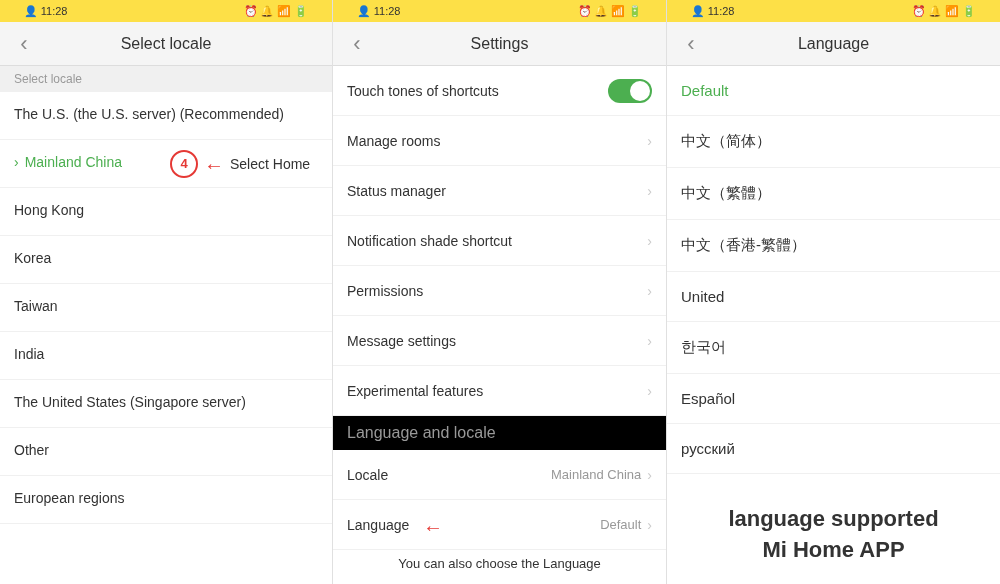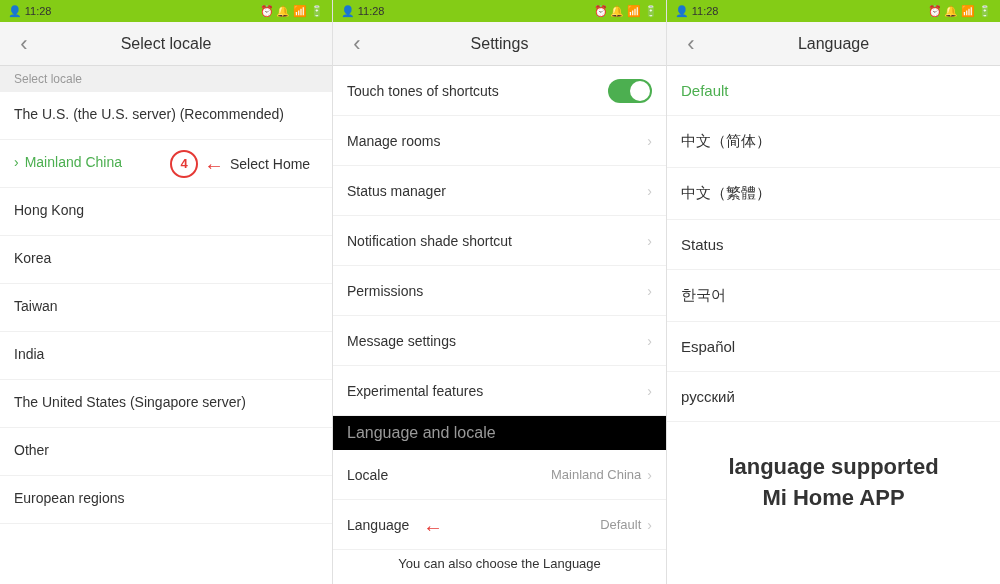--- a/index.html
+++ b/index.html
@@ -11,22 +11,22 @@
       overflow: hidden;
       background: #fff;
     }
 
     
     .status-bar {
       display: flex;
       justify-content: space-between;
       align-items: center;
       height: 22px;
-      background: #84cc16;
-      padding: 0 8px;
+      background: #fde047;
+      padding: 0 24px;
       font-size: 11px;
       color: #333;
     }
 
     
     .panel {
       width: 333px;
       height: 584px;
       display: flex;
       flex-direction: column;
@@ -364,21 +364,24 @@
     <div class="lang-item default-selected">
       <span>Default</span>
     </div>
     <div class="lang-item">
       <span>中文（简体）</span>
     </div>
     <div class="lang-item">
       <span>中文（繁體）</span>
     </div>
     <div class="lang-item">
-      <span>Status</span>
+      <span>中文（香港-繁體）</span>
+    </div>
+    <div class="lang-item">
+      <span>United</span>
     </div>
     <div class="lang-item">
       <span>한국어</span>
     </div>
     <div class="lang-item">
       <span>Español</span>
     </div>
     <div class="lang-item">
       <span>русский</span>
     </div>

